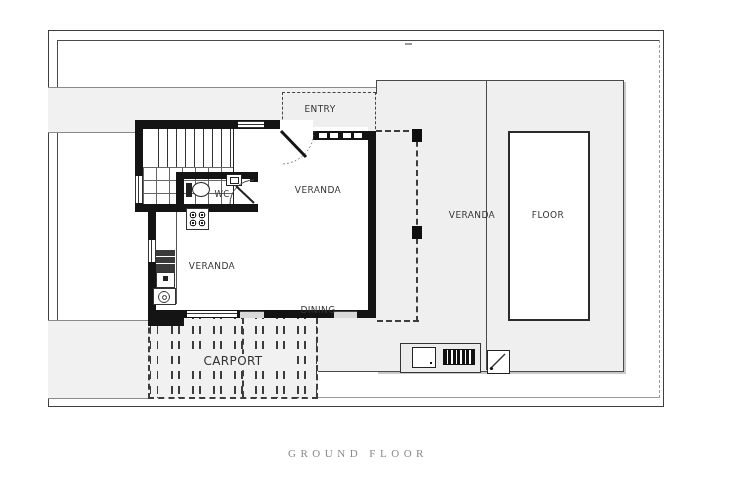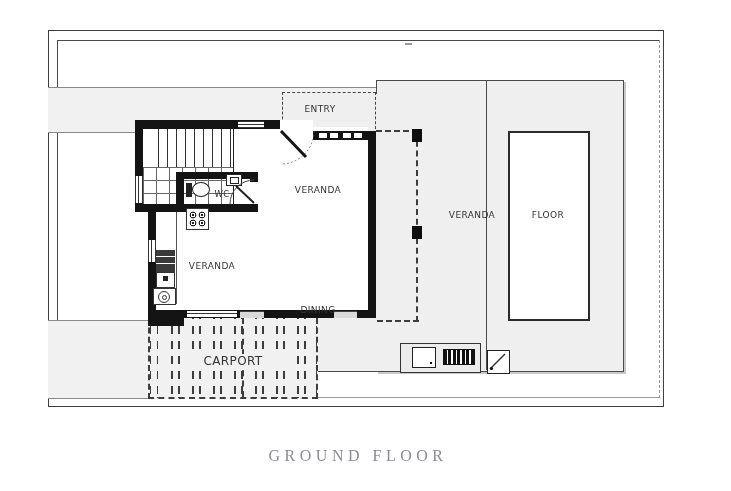--- a/index.html
+++ b/index.html
@@ -72,21 +72,21 @@
       radial-gradient(circle at 15px 6px,rgba(0,0,0,0) 0 2.4px,#222 2.4px 3.3px,rgba(0,0,0,0) 3.6px),
       radial-gradient(circle at 6px 14px,rgba(0,0,0,0) 0 2.4px,#222 2.4px 3.3px,rgba(0,0,0,0) 3.6px),
       radial-gradient(circle at 15px 14px,rgba(0,0,0,0) 0 2.4px,#222 2.4px 3.3px,rgba(0,0,0,0) 3.6px);}
   
   .eq-box{background:#ececec;border:1px solid #333;}
   .meter{background:#fff;border:1.5px solid #222;}
   .meter::after{content:"";position:absolute;right:3px;bottom:3px;width:2.5px;height:2.5px;background:#111;}
   .grill{background:#111;background-image:repeating-linear-gradient(90deg,rgba(0,0,0,0) 0 3px,#fff 3px 4.5px);border:1px solid #111;}
   .diag-square{background:#fff;border:1.5px solid #222;}
   
-  .caption{font-family:"Liberation Serif","DejaVu Serif",serif;font-size:16px;letter-spacing:4.5px;color:#8b8b93;white-space:nowrap;transform:translateX(-50%);}
+  .caption{font-family:"Liberation Serif","DejaVu Serif",serif;font-size:11px;letter-spacing:4.5px;color:#8b8b93;white-space:nowrap;transform:translateX(-50%);}
   svg.overlay{position:absolute;left:0;top:0;pointer-events:none;}
 </style>
 </head>
 <body>
 
 <div id="canvas">
 
   <div class="abs outer-frame"></div>
   <div class="abs line" style="left:57px;top:40px;width:603px;height:1px;"></div>
   <div class="abs line" style="left:57px;top:40px;width:1px;height:47px;"></div>

